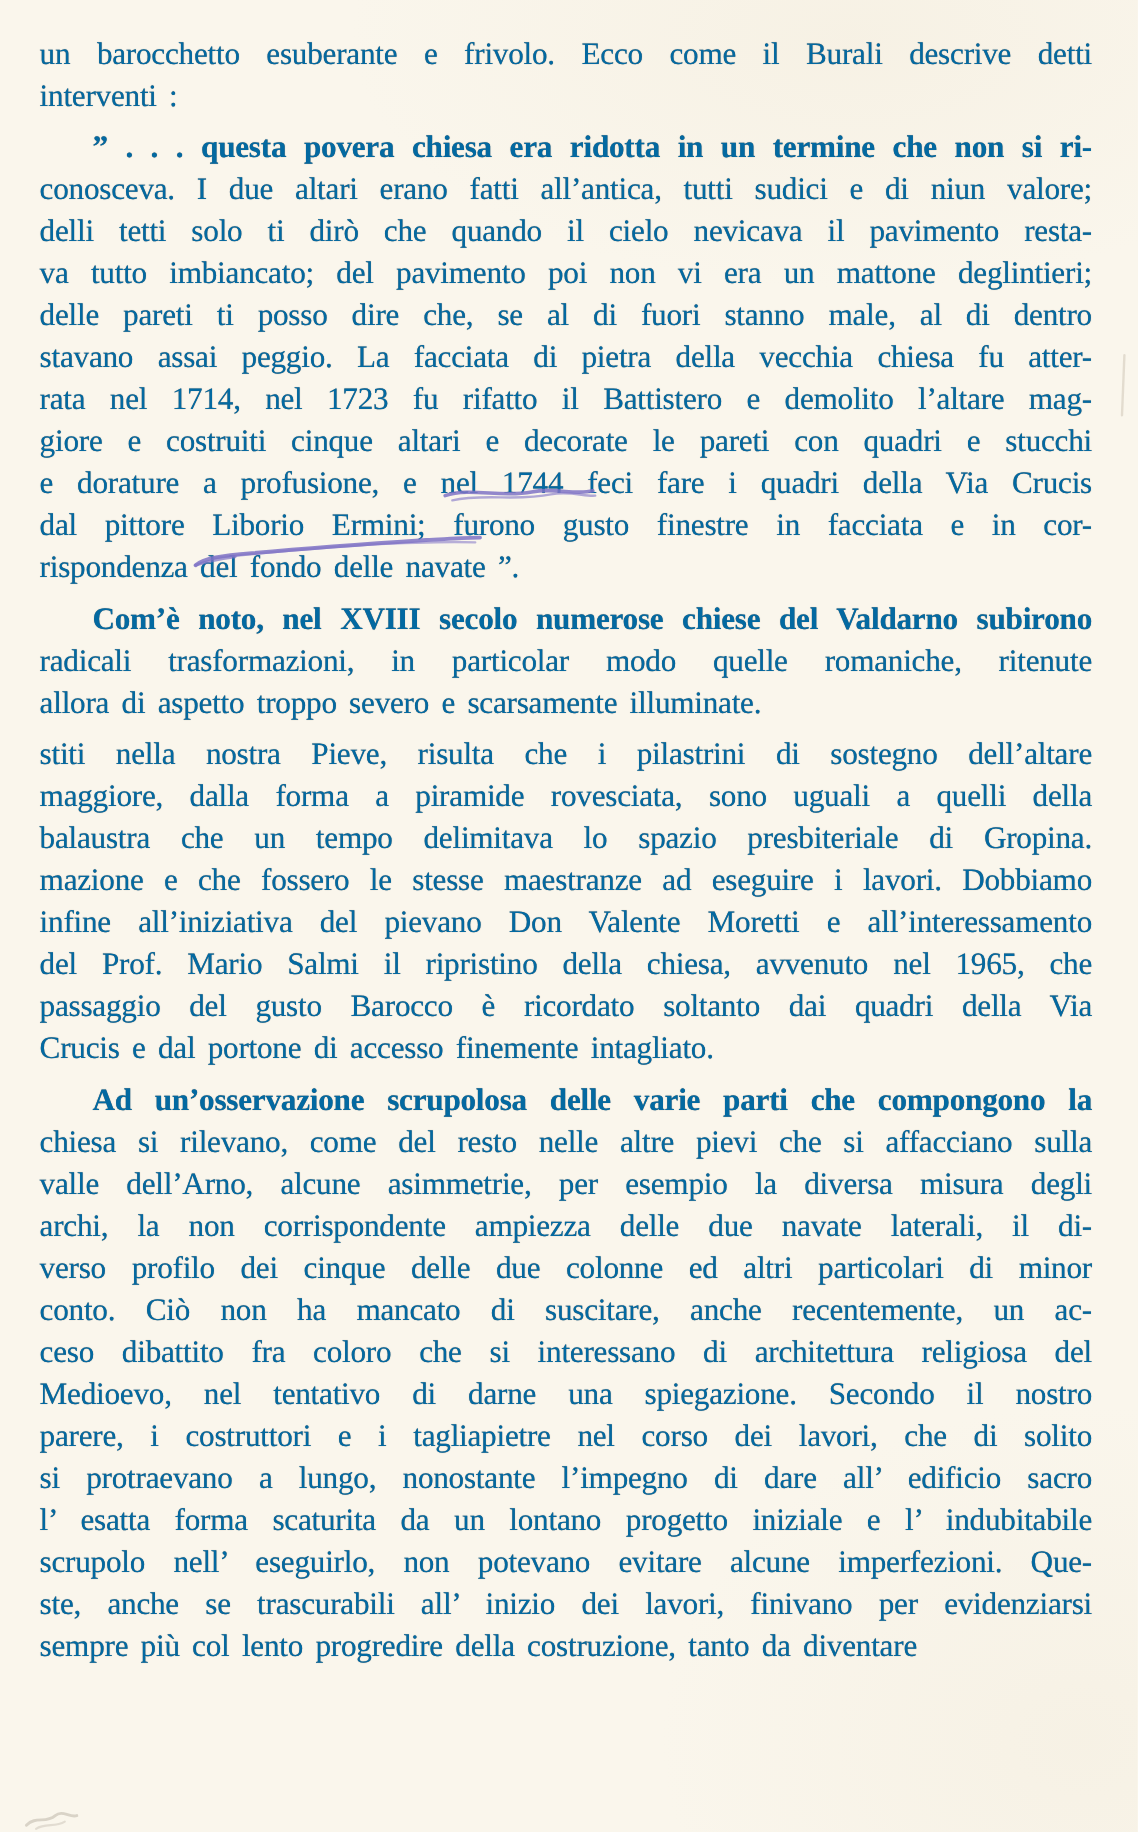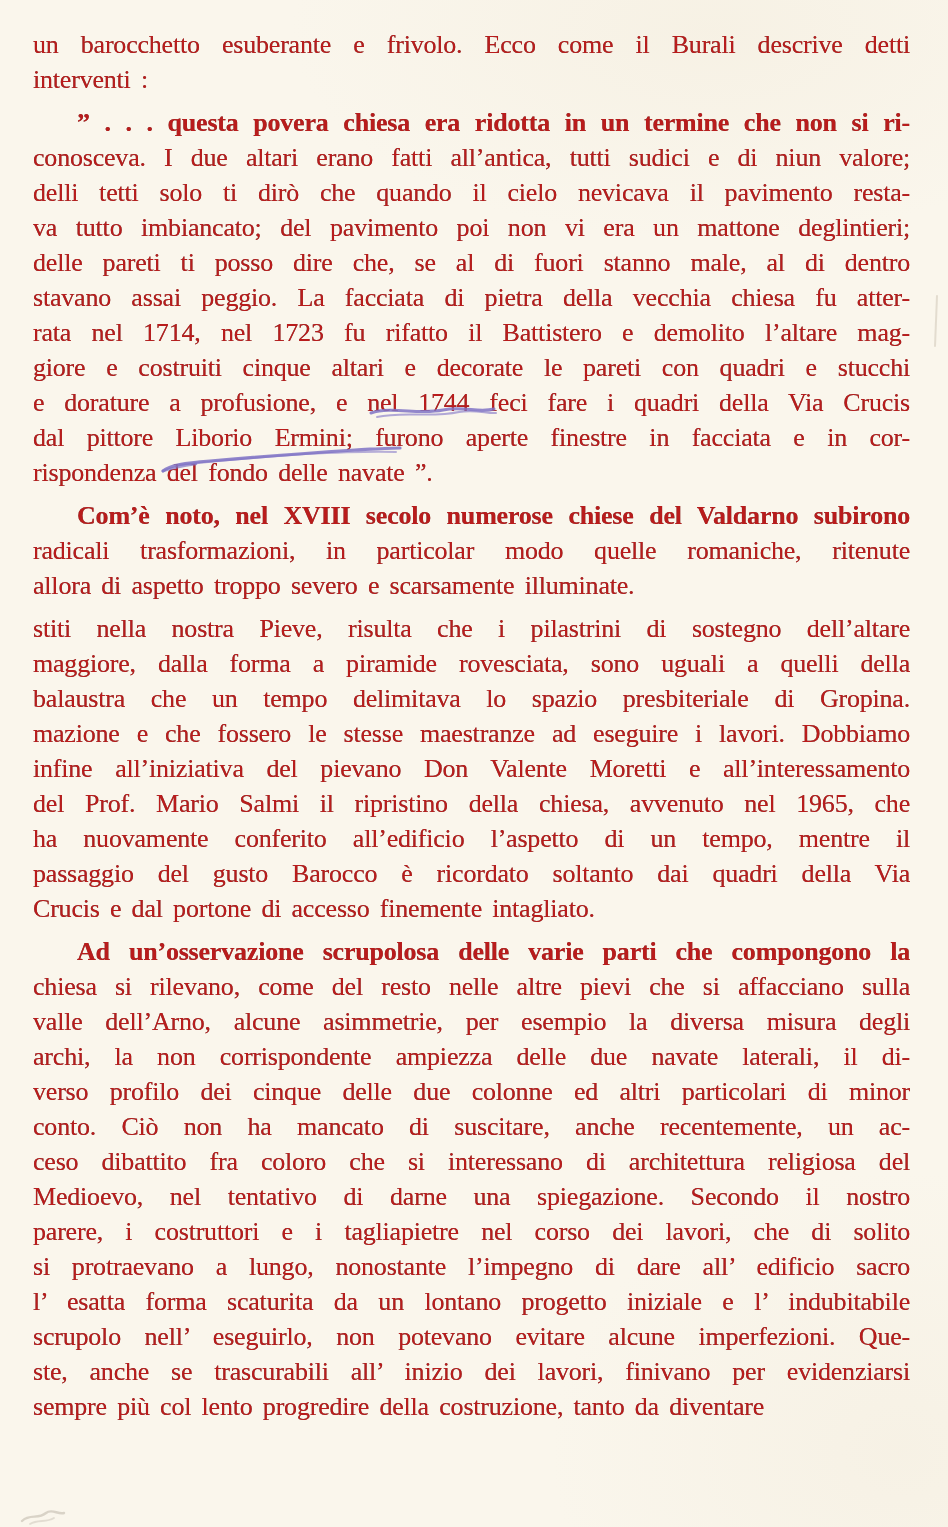--- a/index.html
+++ b/index.html
@@ -13,21 +13,21 @@
   .page{
     box-sizing:border-box;
     width:948px;height:1527px;
     padding:27px 38px 0 33px;
     position:relative;
   }
   .para{margin:0 0 8px 0;}
   .line{
     font-size:26px;
     line-height:35px;
-    color:#b91c1c;
+    color:#0369a1;
     text-align:justify;
     text-align-last:justify;
     letter-spacing:-0.2px;
     word-spacing:1.5px;
     text-shadow:0 0 0.6px rgba(38,34,28,0.65);
   }
   .line.indent{text-indent:44px;font-weight:bold;}
   .line.flush{text-align:left;text-align-last:left;word-spacing:4px;}
   .overlay{
     position:absolute;top:0;left:0;width:948px;height:1527px;
@@ -56,36 +56,35 @@
       <div class="para">
         <div class="line indent">” . . . questa povera chiesa era ridotta in un termine che non si ri-</div>
         <div class="line">conosceva. I due altari erano fatti all’antica, tutti sudici e di niun valore;</div>
         <div class="line">delli tetti solo ti dirò che quando il cielo nevicava il pavimento resta-</div>
         <div class="line">va tutto imbiancato; del pavimento poi non vi era un mattone deglintieri;</div>
         <div class="line">delle pareti ti posso dire che, se al di fuori stanno male, al di dentro</div>
         <div class="line">stavano assai peggio. La facciata di pietra della vecchia chiesa fu atter-</div>
         <div class="line">rata nel 1714, nel 1723 fu rifatto il Battistero e demolito l’altare mag-</div>
         <div class="line">giore e costruiti cinque altari e decorate le pareti con quadri e stucchi</div>
         <div class="line">e dorature a profusione, e nel 1744 feci fare i quadri della Via Crucis</div>
-        <div class="line">dal pittore Liborio Ermini; furono aperte finestre in facciata e in cor-</div>
+        <div class="line">dal pittore Liborio Ermini; furono gusto finestre in facciata e in cor-</div>
         <div class="line flush">rispondenza del fondo delle navate ”.</div>
       </div>
       <div class="para">
         <div class="line indent">Com’è noto, nel XVIII secolo numerose chiese del Valdarno subirono</div>
         <div class="line">radicali trasformazioni, in particolar modo quelle romaniche, ritenute</div>
         <div class="line flush">allora di aspetto troppo severo e scarsamente illuminate.</div>
       </div>
       <div class="para">
         <div class="line">stiti nella nostra Pieve, risulta che i pilastrini di sostegno dell’altare</div>
         <div class="line">maggiore, dalla forma a piramide rovesciata, sono uguali a quelli della</div>
         <div class="line">balaustra che un tempo delimitava lo spazio presbiteriale di Gropina.</div>
         <div class="line">mazione e che fossero le stesse maestranze ad eseguire i lavori. Dobbiamo</div>
         <div class="line">infine all’iniziativa del pievano Don Valente Moretti e all’interessamento</div>
         <div class="line">del Prof. Mario Salmi il ripristino della chiesa, avvenuto nel 1965, che</div>
-        <div class="line">ha nuovamente conferito all’edificio l’aspetto di un tempo, mentre il</div>
         <div class="line">passaggio del gusto Barocco è ricordato soltanto dai quadri della Via</div>
         <div class="line flush">Crucis e dal portone di accesso finemente intagliato.</div>
       </div>
       <div class="para">
         <div class="line indent">Ad un’osservazione scrupolosa delle varie parti che compongono la</div>
         <div class="line">chiesa si rilevano, come del resto nelle altre pievi che si affacciano sulla</div>
         <div class="line">valle dell’Arno, alcune asimmetrie, per esempio la diversa misura degli</div>
         <div class="line">archi, la non corrispondente ampiezza delle due navate laterali, il di-</div>
         <div class="line">verso profilo dei cinque delle due colonne ed altri particolari di minor</div>
         <div class="line">conto. Ciò non ha mancato di suscitare, anche recentemente, un ac-</div>

